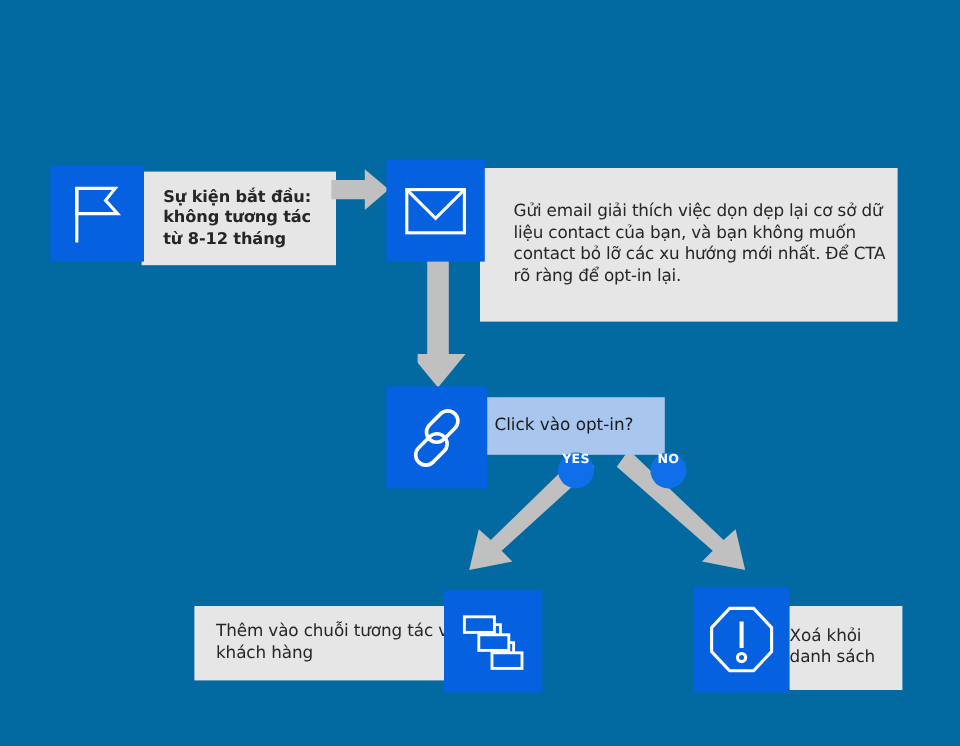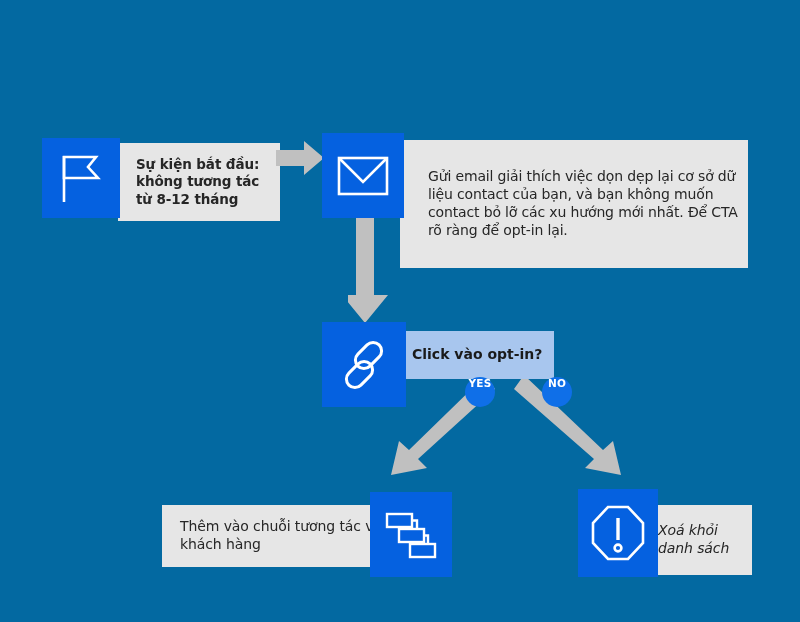--- a/index.html
+++ b/index.html
@@ -62,21 +62,21 @@
 
   
   #arrow-email-decision {
     position: absolute; left: 348px; top: 215px; z-index: 2;
   }
 
   
   #link-icon    { left: 322px; top: 322px; width: 84px;  height: 85px; z-index: 5; }
   #link-text    { left: 402px; top: 331px; width: 152px; height: 48px; z-index: 3;
                   padding-left: 10px; background: #A8C6EE; }
-  #link-text .txt { font-weight: bold; font-size: 14px; color: #1a1a1a; }
+  #link-text .txt { font-weight: normal; font-size: 14px; color: #1a1a1a; }
 
   
   #arrow-yes { position: absolute; left: 385px; top: 375px; z-index: 2; }
   #arrow-no  { position: absolute; left: 508px; top: 375px; z-index: 2; }
 
   .branch-badge {
     position: absolute;
     width: 30px; height: 30px;
     border-radius: 50%;
     background: #0F6FE8;
@@ -94,21 +94,21 @@
 
   
   #add-text   { left: 162px; top: 505px; width: 262px; height: 62px; z-index: 3;
                 padding-left: 18px; }
   #add-text .txt { font-size: 14px; letter-spacing: -0.1px; }
   #add-icon   { left: 370px; top: 492px; width: 82px;  height: 85px; z-index: 5; }
 
   
   #remove-icon { left: 578px; top: 489px; width: 80px; height: 88px; z-index: 5; }
   #remove-text { left: 632px; top: 505px; width: 120px; height: 70px; z-index: 3;
-                 padding-left: 26px; font-style: italic; }
+                 padding-left: 26px; }
   #remove-text .txt { font-size: 14px; letter-spacing: -0.1px; }
 </style>
 </head>
 <body>
 
 <div id="canvas">
 
   <div class="text-box" id="start-text">
     <span class="txt">Sự kiện bắt đầu:
 không tương tác

